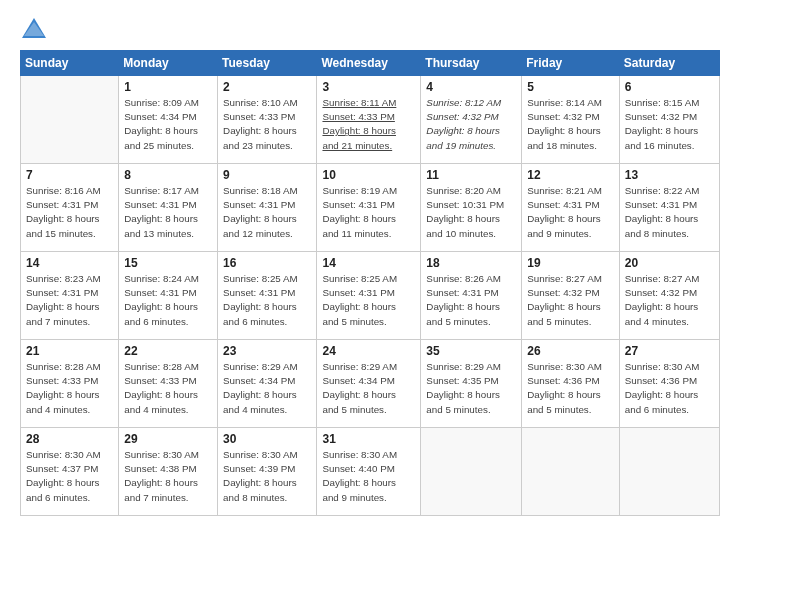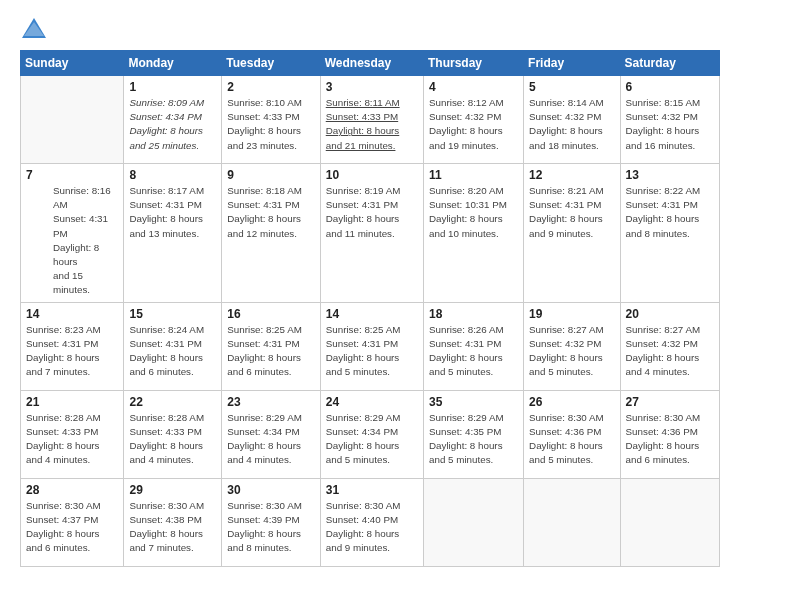--- a/index.html
+++ b/index.html
@@ -127,42 +127,42 @@
           <th>Thursday</th>
           <th>Friday</th>
           <th>Saturday</th>
         </tr>
     </thead>
     <tbody id="calendar-body">
     <tr>
           <td class="empty-cell"></td>
           <td>
             <span class="day-num">1</span>
-            <div class="day-info" style="white-space: pre-line; font-style: italic;">Sunrise: 8:09 AM
+            <div class="day-info" style="white-space: pre-line;">Sunrise: 8:09 AM
 Sunset: 4:34 PM
 Daylight: 8 hours
 and 25 minutes.</div>
           </td>
           <td>
             <span class="day-num">2</span>
             <div class="day-info" style="white-space: pre-line;">Sunrise: 8:10 AM
 Sunset: 4:33 PM
 Daylight: 8 hours
 and 23 minutes.</div>
           </td>
           <td>
             <span class="day-num">3</span>
             <div class="day-info" style="white-space: pre-line; text-decoration: underline;">Sunrise: 8:11 AM
 Sunset: 4:33 PM
 Daylight: 8 hours
 and 21 minutes.</div>
           </td>
           <td>
             <span class="day-num">4</span>
-            <div class="day-info" style="white-space: pre-line;">Sunrise: 8:12 AM
+            <div class="day-info" style="white-space: pre-line; font-style: italic;">Sunrise: 8:12 AM
 Sunset: 4:32 PM
 Daylight: 8 hours
 and 19 minutes.</div>
           </td>
           <td>
             <span class="day-num">5</span>
             <div class="day-info" style="white-space: pre-line;">Sunrise: 8:14 AM
 Sunset: 4:32 PM
 Daylight: 8 hours
 and 18 minutes.</div>
@@ -171,21 +171,21 @@
             <span class="day-num">6</span>
             <div class="day-info" style="white-space: pre-line;">Sunrise: 8:15 AM
 Sunset: 4:32 PM
 Daylight: 8 hours
 and 16 minutes.</div>
           </td>
         </tr>
         <tr>
           <td>
             <span class="day-num">7</span>
-            <div class="day-info" style="white-space: pre-line; margin-left: 27px;">Sunrise: 8:16 AM
+            <div class="day-info" style="white-space: pre-line;">Sunrise: 8:16 AM
 Sunset: 4:31 PM
 Daylight: 8 hours
 and 15 minutes.</div>
           </td>
           <td>
             <span class="day-num">8</span>
             <div class="day-info" style="white-space: pre-line;">Sunrise: 8:17 AM
 Sunset: 4:31 PM
 Daylight: 8 hours
 and 13 minutes.</div>

